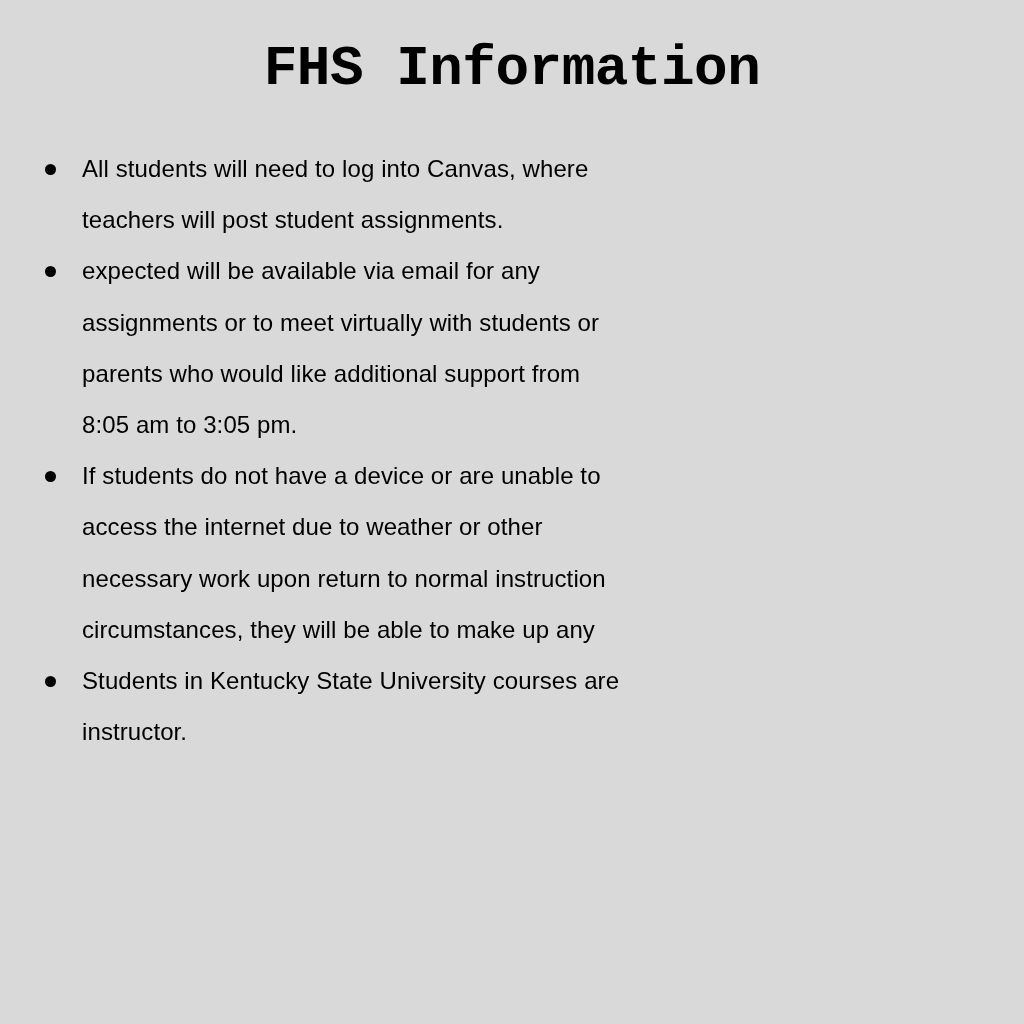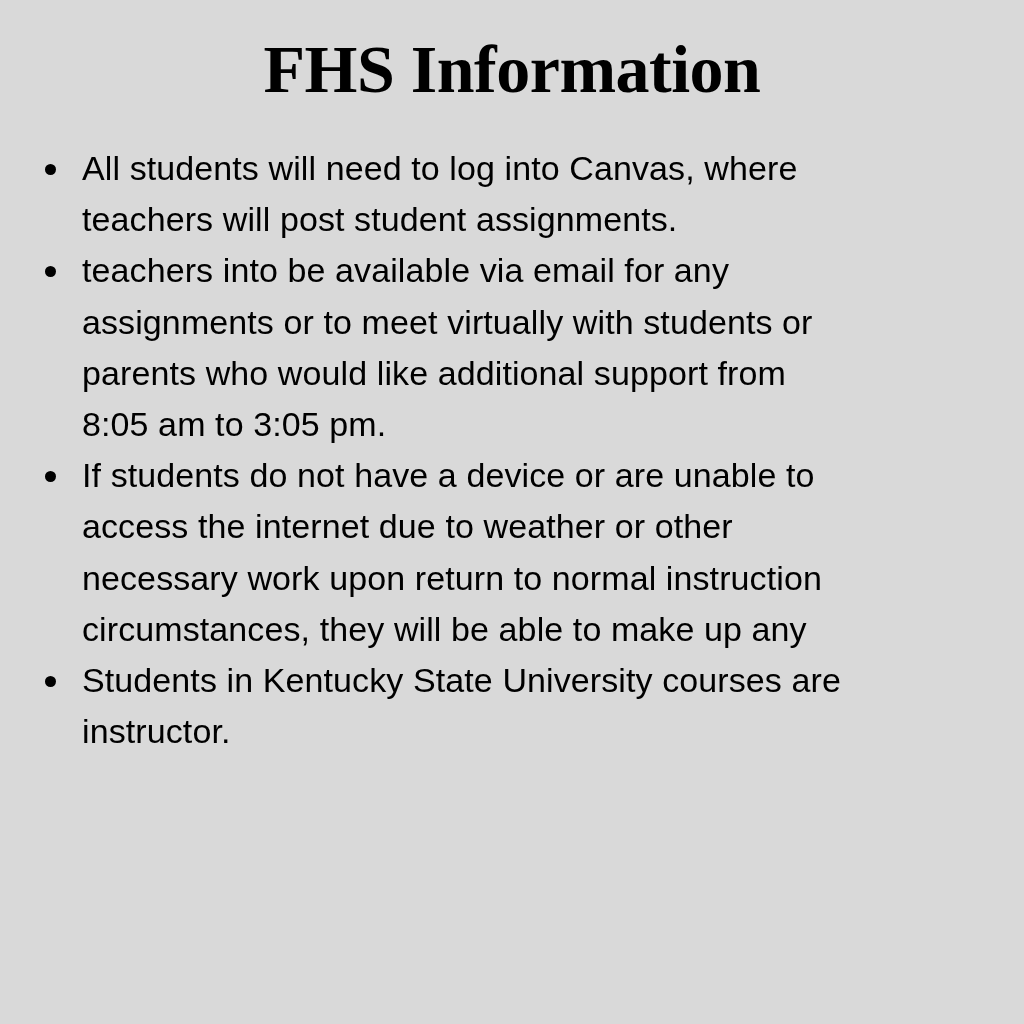--- a/index.html
+++ b/index.html
@@ -19,41 +19,41 @@
       width: 1024px;
       height: 1024px;
       box-sizing: border-box;
     }
     .title {
       position: absolute;
       left: 0;
       top: 36px;
       width: 1024px;
       text-align: center;
-      font-family: Liberation Serif, serif;
+      font-family: Liberation Mono, monospace;
       font-weight: bold;
-      font-size: 68px;
+      font-size: 56px;
       line-height: 66px;
       letter-spacing: -0.5px;
       margin: 0;
     }
     .list {
       position: absolute;
       left: 0;
       top: 143px;
       width: 1024px;
       margin: 0;
       padding: 0;
       list-style: none;
     }
     .item {
       position: relative;
       padding-left: 82px;
       padding-right: 30px;
-      font-size: 34px;
+      font-size: 24px;
       line-height: 51.2px;
       letter-spacing: 0.1px;
     }
     .bullet {
       position: absolute;
       left: 45px;
       top: 21px;
       width: 11px;
       height: 11px;
       border-radius: 50%;
@@ -77,21 +77,21 @@
     <li class="item">
       <span class="bullet"></span>
       <span class="text">
         <span class="line">All students will need to log into Canvas, where</span>
         <span class="line">teachers will post student assignments.</span>
       </span>
     </li>
     <li class="item">
       <span class="bullet"></span>
       <span class="text">
-        <span class="line">teachers into be available via email for any</span>
+        <span class="line">expected will be available via email for any</span>
         <span class="line">assignments or to meet virtually with students or</span>
         <span class="line">parents who would like additional support from</span>
         <span class="line">8:05 am to 3:05 pm.</span>
       </span>
     </li>
     <li class="item">
       <span class="bullet"></span>
       <span class="text">
         <span class="line">If students do not have a device or are unable to</span>
         <span class="line">access the internet due to weather or other</span>

